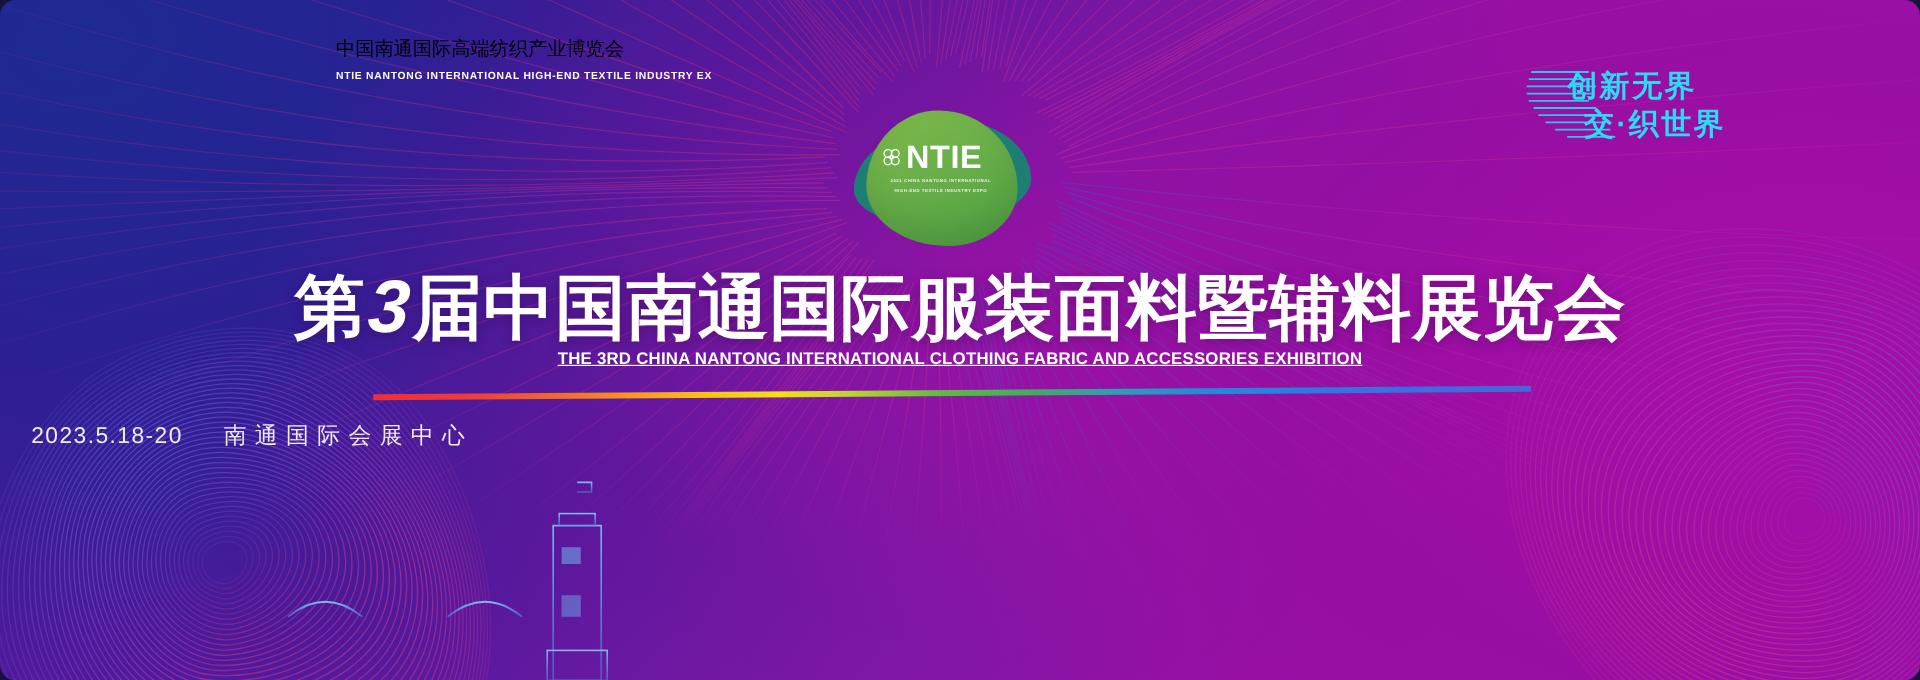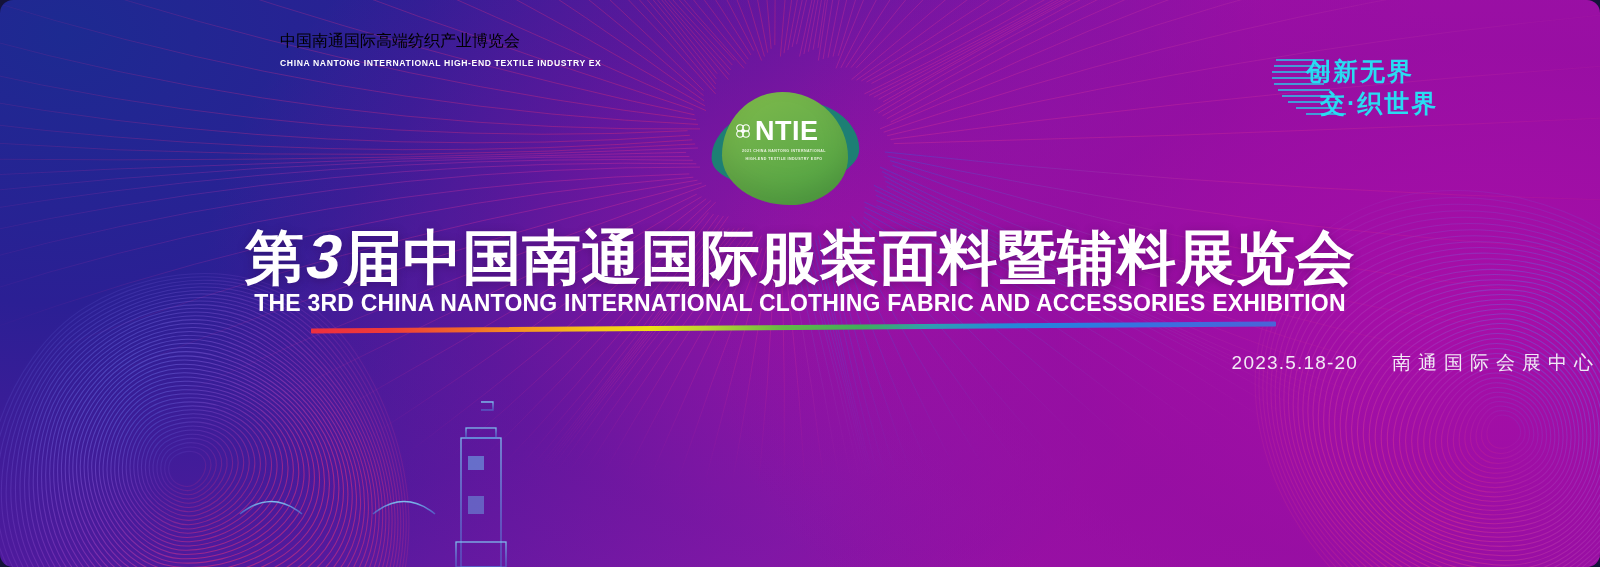--- a/index.html
+++ b/index.html
@@ -67,41 +67,42 @@
     line-height:1.06; white-space:nowrap;
     text-shadow:0 2px 10px rgba(40,0,60,.35);
   }
   .headline .num{
     font-size:62px; font-style:italic; font-weight:bold;
     padding:0 2px; display:inline-block; transform:skewX(-4deg);
   }
 
   .subhead{
     position:absolute; left:0; right:0; top:290px; text-align:center;
-    color:#fff; font-size:23px; font-weight:bold; letter-spacing:.2px;
+    color:#fff; font-size:14px; font-weight:bold; letter-spacing:.2px;
     white-space:nowrap;
+    text-decoration:underline;
   }
 
   
   .rule{
     position:absolute; left:311px; top:322px; width:965px; height:10px;
     transform:rotate(-0.42deg);
   }
   .rule i{ position:absolute; left:0; top:3px; width:100%; height:5px; display:block;
     background:linear-gradient(90deg,
       #ee2f3e 0%, #ef3a3a 8%, #f26a28 16%, #f79520 22%,
       #f5c518 29%, #efe015 35%, #bcd62f 41%, #62b845 49%,
       #3fae5a 57%, #2e9fb0 64%, #2489d8 72%, #2b7ce0 80%,
       #3b6fe0 88%, #4b63d8 100%);
     border-radius:1px;
   }
 
   
   .datebar{
-    position:absolute; left:0; right:0; top:350px; text-align:right;
+    position:absolute; left:0; right:0; top:350px; text-align:left;
     color:#f2eaf6; font-size:19px; letter-spacing:.4px; white-space:nowrap;margin-left:26px;
   }
   .datebar .date{ letter-spacing:1.2px; }
   .datebar .gap{ display:inline-block; width:34px; }
   .datebar .venue{ letter-spacing:7px; }
 
   .skyline{ position:absolute; left:210px; bottom:0; width:320px; height:175px; }
 </style>
 </head>
 <body>
@@ -396,21 +397,21 @@
           <path d="M1386.9 599.6 C1272.7 520.0 1233.0 379.6 1298.2 286.0 C1363.4 192.3 1520.3 188.8 1623.1 260.4 C1703.0 316.1 1706.1 458.8 1653.9 533.7 C1601.7 608.6 1489.7 671.2 1386.9 599.6" opacity="0.36"></path>
           <path d="M1378.2 599.1 C1264.3 513.7 1228.7 368.7 1298.7 275.3 C1368.8 181.9 1529.3 184.0 1631.8 260.9 C1711.6 320.7 1709.5 466.6 1653.5 541.4 C1597.5 616.1 1480.7 676.0 1378.2 599.1" opacity="0.33"></path>
           <path d="M1369.4 598.3 C1256.0 506.9 1224.9 357.5 1299.8 264.6 C1374.7 171.6 1538.6 179.5 1640.6 261.7 C1720.0 325.7 1712.7 474.7 1652.8 549.1 C1592.8 623.5 1471.4 680.5 1369.4 598.3" opacity="0.29"></path>
           <path d="M1360.4 597.0 C1247.9 499.7 1221.5 346.0 1301.3 253.7 C1381.1 161.4 1548.3 175.3 1649.6 263.0 C1728.3 331.1 1715.5 483.1 1651.7 556.9 C1587.8 630.7 1461.7 684.7 1360.4 597.0" opacity="0.26"></path>
         </g>
     </svg>
   </div>
 
   <div class="org">
     <div>中国南通国际高端纺织产业博览会</div>
-    <div class="en">CHINA NANTONG INTERNATIONAL HIGH-END TEXTILE INDUSTRY EX</div>
+    <div class="en">NTIE NANTONG INTERNATIONAL HIGH-END TEXTILE INDUSTRY EX</div>
   </div>
 
   <div class="ntie-logo">
     <div class="blob-back"></div>
     <div class="blob-front"></div>
     <svg class="knot" viewBox="0 0 40 40">
       <g fill="none" stroke="#fff" stroke-width="2.1">
         <circle cx="14" cy="14" r="6.6"></circle>
         <circle cx="26" cy="14" r="6.6"></circle>
         <circle cx="14" cy="26" r="6.6"></circle>

